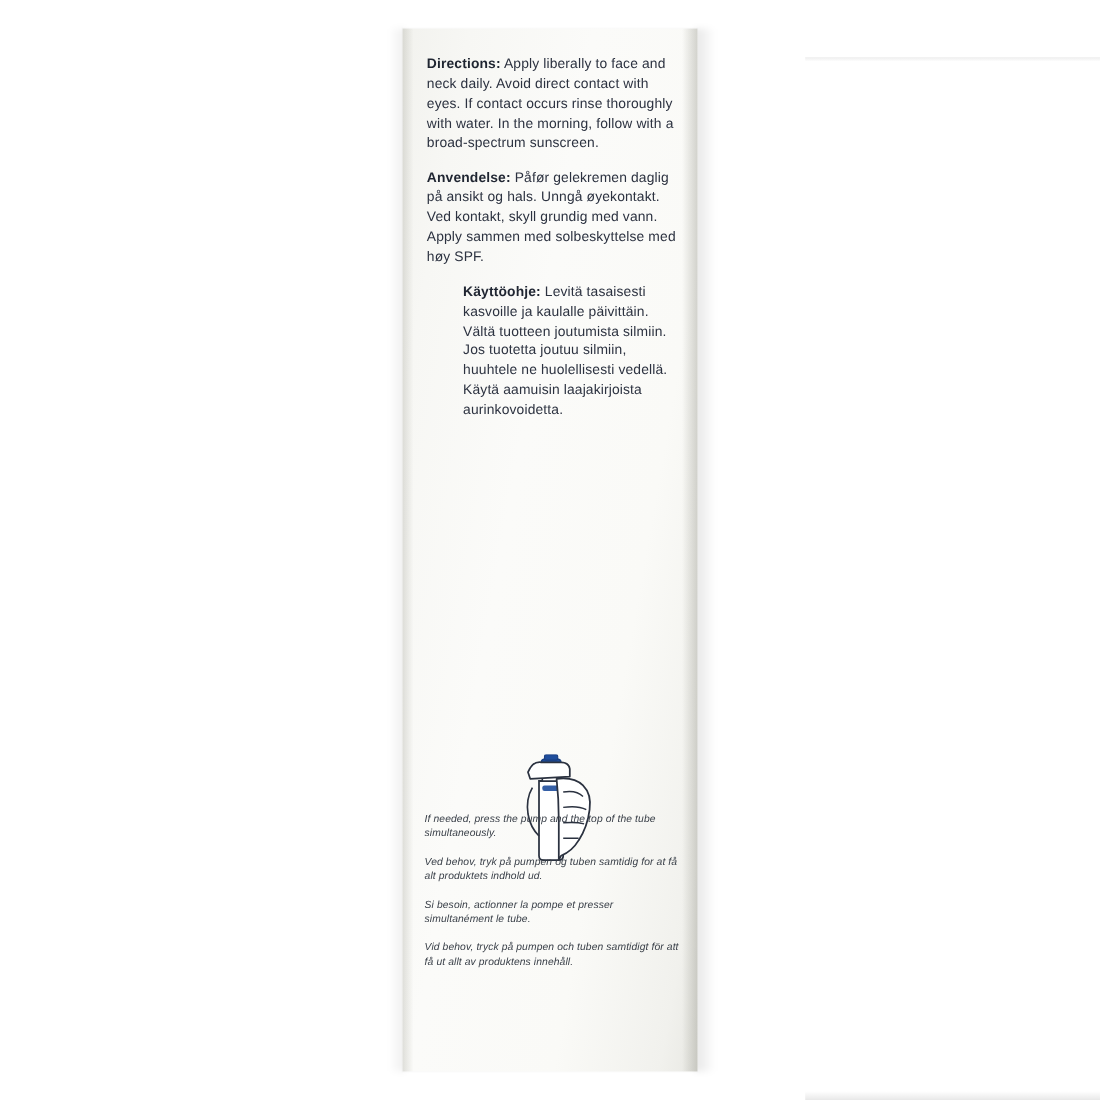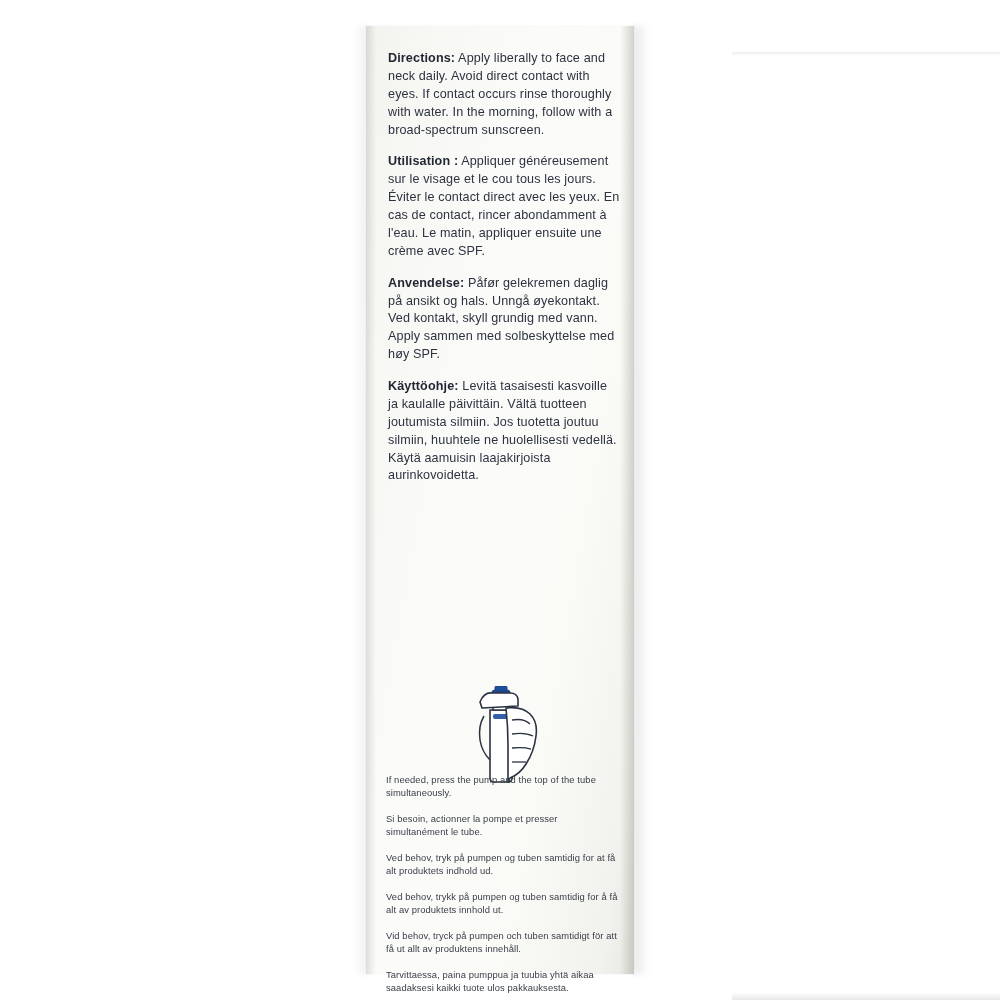--- a/index.html
+++ b/index.html
@@ -92,42 +92,43 @@
     width: 232px;
     color: #2a2f3a;
   }
   .para {
     margin: 0 0 14px 0;
     font-size: 12.6px;
     line-height: 1.42;
     letter-spacing: 0.01em;
     color: #2c3240;
   }
-  .para:last-child { margin-bottom: 0; }
+  .para:last-child { margin-bottom: 0; margin-left: 33px; }
   .para .lbl {
     font-weight: 700;
     color: #1f2531;
   }
 
   
   #illustration {
     position: absolute;
     left: 96px;
     top: 660px;
     width: 92px;
     height: 100px;
   }
 
   
   #footer-block {
     position: absolute;
     left: 20px;
-    top: 748px;
+    top: 712px;
     width: 236px;
     color: #3b414d;
+    font-style: italic;
   }
   .fpara {
     margin: 0 0 13px 0;
     font-size: 9.4px;
     line-height: 1.38;
     letter-spacing: 0.01em;
     color: #3a4049;
   }
   .fpara:last-child { margin-bottom: 0; }
 </style>
@@ -140,23 +141,20 @@
   <div id="shadow-right"></div>
 
   <div id="carton">
 
     <div id="top-edge"></div>
     <div id="bottom-edge"></div>
 
     <div id="directions-block">
       <p class="para">
         <span class="lbl">Directions:</span><span> Apply liberally to face and neck daily. Avoid direct contact with eyes. If contact occurs rinse thoroughly with water. In the morning, follow with a broad-spectrum sunscreen.</span>
-      </p>
-      <p class="para">
-        <span class="lbl">Utilisation :</span><span> Appliquer généreusement sur le visage et le cou tous les jours. Éviter le contact direct avec les yeux. En cas de contact, rincer abondamment à l'eau. Le matin, appliquer ensuite une crème avec SPF.</span>
       </p>
       <p class="para">
         <span class="lbl">Anvendelse:</span><span> Påfør gelekremen daglig på ansikt og hals. Unngå øyekontakt. Ved kontakt, skyll grundig med vann. Apply sammen med solbeskyttelse med høy SPF.</span>
       </p>
       <p class="para">
         <span class="lbl">Käyttöohje:</span><span> Levitä tasaisesti kasvoille ja kaulalle päivittäin. Vältä tuotteen joutumista silmiin. Jos tuotetta joutuu silmiin, huuhtele ne huolellisesti vedellä. Käytä aamuisin laajakirjoista aurinkovoidetta.</span>
       </p>
     </div>
 
     <div id="illustration">
@@ -179,21 +177,19 @@
         <path d="M50 48 Q63 46 71 50" fill="none" stroke="#2b3240" stroke-width="1.3"></path>
         <path d="M50 62 Q62 61 69 63" fill="none" stroke="#2b3240" stroke-width="1.3"></path>
         <path d="M50 76 Q59 76 64 76" fill="none" stroke="#2b3240" stroke-width="1.3"></path>
 
         <path d="M22 30 Q16 40 18 54 Q20 66 28 74" fill="none" stroke="#2b3240" stroke-width="1.5"></path>
       </svg>
     </div>
 
     <div id="footer-block">
       <p class="fpara">If needed, press the pump and the top of the tube simultaneously.</p>
+      <p class="fpara">Ved behov, tryk på pumpen og tuben samtidig for at få alt produktets indhold ud.</p>
       <p class="fpara">Si besoin, actionner la pompe et presser simultanément le tube.</p>
-      <p class="fpara">Ved behov, tryk på pumpen og tuben samtidig for at få alt produktets indhold ud.</p>
-      <p class="fpara">Ved behov, trykk på pumpen og tuben samtidig for å få alt av produktets innhold ut.</p>
       <p class="fpara">Vid behov, tryck på pumpen och tuben samtidigt för att få ut allt av produktens innehåll.</p>
-      <p class="fpara">Tarvittaessa, paina pumppua ja tuubia yhtä aikaa saadaksesi kaikki tuote ulos pakkauksesta.</p>
     </div>
 
   </div>
 </div>
 
 </body></html>

